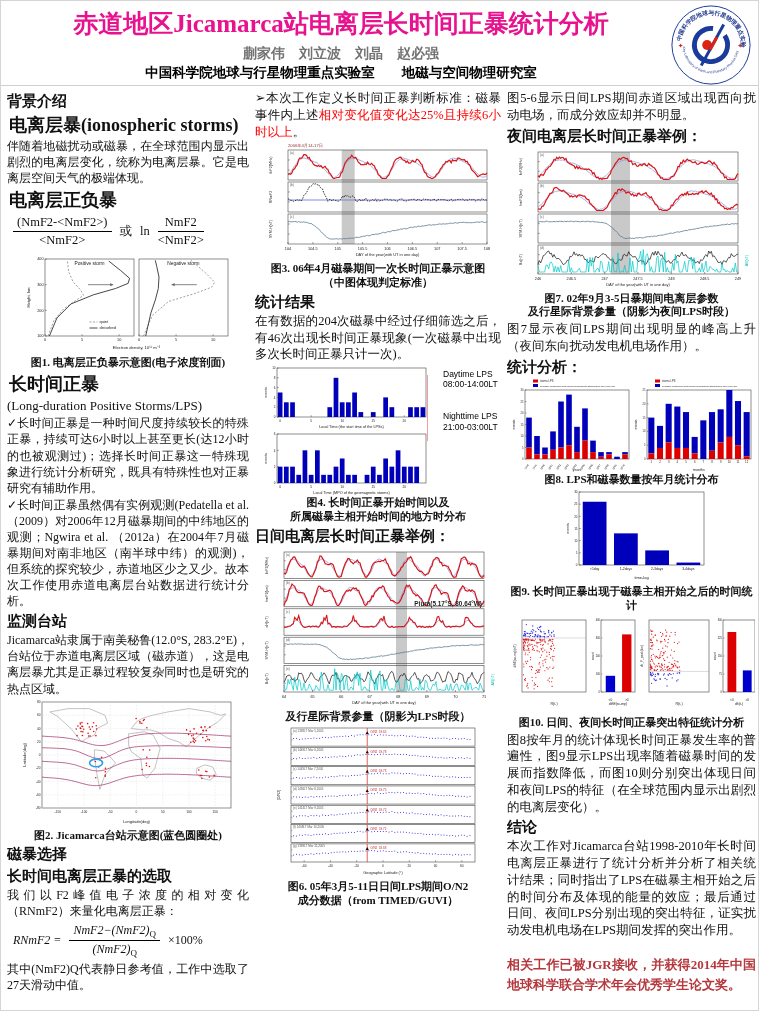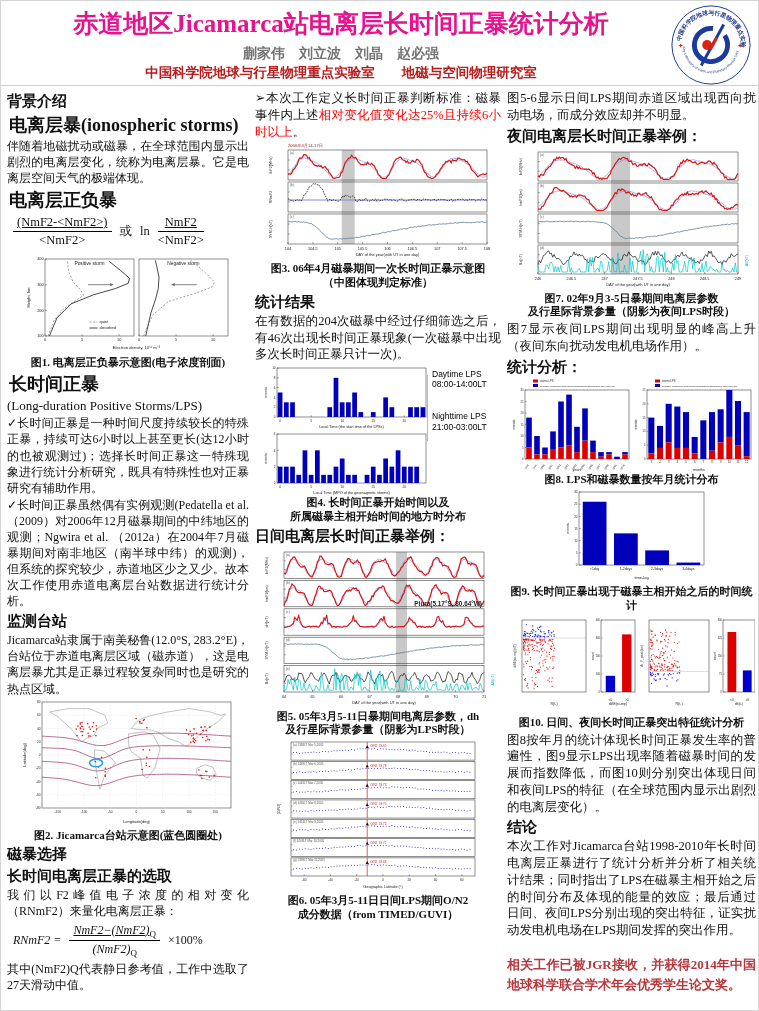--- a/index.html
+++ b/index.html
@@ -1,41 +1,41 @@
 <!DOCTYPE html>
 <html><head>
 <meta charset="utf-8">
 <style>
   html,body{margin:0;padding:0;background:#eee;}
   #poster{position:relative;width:759px;height:1011px;background:#fff;border:1px solid #d5d5d5;box-sizing:border-box;overflow:hidden;font-family:"Liberation Serif","DejaVu Serif",serif;color:#111;}
   #page-title{position:absolute;top:6px;left:40px;width:600px;text-align:center;font-size:25px;font-weight:bold;color:#e8128e;font-family:"Liberation Serif",serif;}
   #authors{position:absolute;top:44px;left:40px;width:600px;text-align:center;font-size:14px;font-weight:bold;color:#737373;}
-  #affiliation{position:absolute;top:63px;left:40px;width:600px;text-align:center;font-size:13.5px;font-weight:bold;color:#b91c1c;}
+  #affiliation{position:absolute;top:63px;left:40px;width:600px;text-align:center;font-size:13.5px;font-weight:bold;color:#000000;}
   #header-rule{position:absolute;top:84px;left:0;width:759px;height:1px;background:#cfcfcf;}
   #logo{position:absolute;top:2px;right:4px;width:86px;height:84px;}
   .col{position:absolute;top:88px;height:920px;overflow:hidden;}
   #colL{left:6px;width:242px;}
   #colM{left:254px;width:246px;}
   #colR{left:506px;width:249px;}
   h2.sec{font-size:15px;font-weight:bold;margin:3px 0 1px 0;font-family:"Liberation Serif",serif;}
   h3.kai{font-size:18px;font-weight:bold;margin:2px 0 1px 2px;font-family:"Liberation Serif",serif;}
   p.body{font-size:12px;line-height:1.34;margin:1px 0;text-align:justify;}
   #colM p.body,#colR p.body{font-size:12.5px;}
   .en{font-family:"Liberation Serif",serif;}
   .red{color:#f00;}
   figure{margin:0;text-align:center;}
   .cap{font-size:11px;font-weight:bold;text-align:center;line-height:1.25;margin:1px 0 2px 0;}
   .formula{display:flex;align-items:center;justify-content:flex-start;gap:8px;font-size:12.5px;margin:3px 0 3px 6px;font-family:"Liberation Serif",serif;}
   .frac{display:inline-block;text-align:center;}
-  .frac .num{display:block;border-bottom:1px solid #000;padding:0 4px 1px 4px;text-decoration:underline;}
+  .frac .num{display:block;border-bottom:1px solid #000;padding:0 4px 1px 4px;}
   .frac .den{display:block;padding-top:1px;}
   sub.q{font-size:9px;}
   .fig4wrap{position:relative;}
   .fig4ann{position:absolute;right:0;top:4px;width:74px;text-align:left;font-size:8.5px;line-height:1.2;font-family:"Liberation Sans",sans-serif;color:#000;}
-  .fig4ann .grp{margin-bottom:22px;position:relative;padding-left:5px;}
+  .fig4ann .grp{margin-bottom:22px;position:relative;padding-left:16px;}
   .fig4brace{position:absolute;left:0;top:6px;height:66px;border-left:1.5px solid #f0a0a0;}
   .row2{display:flex;justify-content:center;gap:2px;}
   #award{margin-top:16px;font-size:13px;line-height:1.55;color:#b5383d;font-weight:bold;text-align:justify;}
   svg text{font-family:"Liberation Sans","DejaVu Sans",sans-serif;}
 </style>
 </head>
 <body>
 
 <div id="poster">
   <div id="page-title">赤道地区Jicamarca站电离层长时间正暴统计分析</div>
@@ -485,21 +485,20 @@
           <text x="167.85714285714286" y="150.5" font-size="3.8" fill="#222" text-anchor="middle">69</text>
           <line x1="196.42857142857142" y1="145" x2="196.42857142857142" y2="143" stroke="#444" stroke-width="0.5"></line>
           <text x="196.42857142857142" y="150.5" font-size="3.8" fill="#222" text-anchor="middle">70</text>
           <line x1="225" y1="145" x2="225" y2="143" stroke="#444" stroke-width="0.5"></line>
           <text x="225" y="150.5" font-size="3.8" fill="#222" text-anchor="middle">71</text>
           <text x="125" y="156.5" font-size="4" fill="#222" text-anchor="middle">DAY of the year(with UT in one day)</text>
           <text x="223" y="58.8" font-size="6.4" fill="#222" text-anchor="end" font-weight="bold">Piura(5.17°S, 80.64°W)</text>
           <text x="0" y="0" font-size="3.6" fill="#00b8b8" text-anchor="middle" transform="translate(235,132.8) rotate(-90)">AE(nT)</text>
         </svg>
       <figcaption class="cap">
-          <div>图5. 05年3月5-11日暴期间电离层参数，dh</div>
           <div>及行星际背景参量（阴影为LPS时段）</div>
         </figcaption>
     </figure>
     <figure>
       <svg width="204" height="150">
           <text x="0" y="0" font-size="3.6" text-anchor="middle" fill="#222" transform="translate(4,70) rotate(-90)">[O/N2]</text>
           <rect x="15" y="3" width="184" height="18.114285714285714" fill="none" stroke="#444" stroke-width="0.6"></rect>
           <text x="17" y="6.6" font-size="3" fill="#555">(a) 1338LT Mar 5,2005</text>
           <line x1="91.22857142857143" y1="3" x2="91.22857142857143" y2="21.114285714285714" stroke="#e03333" stroke-width="0.8"></line>
           <path d="M89.62857142857143,9 L92.82857142857142,9 L91.22857142857143,6.2 Z" fill="#111"></path>

